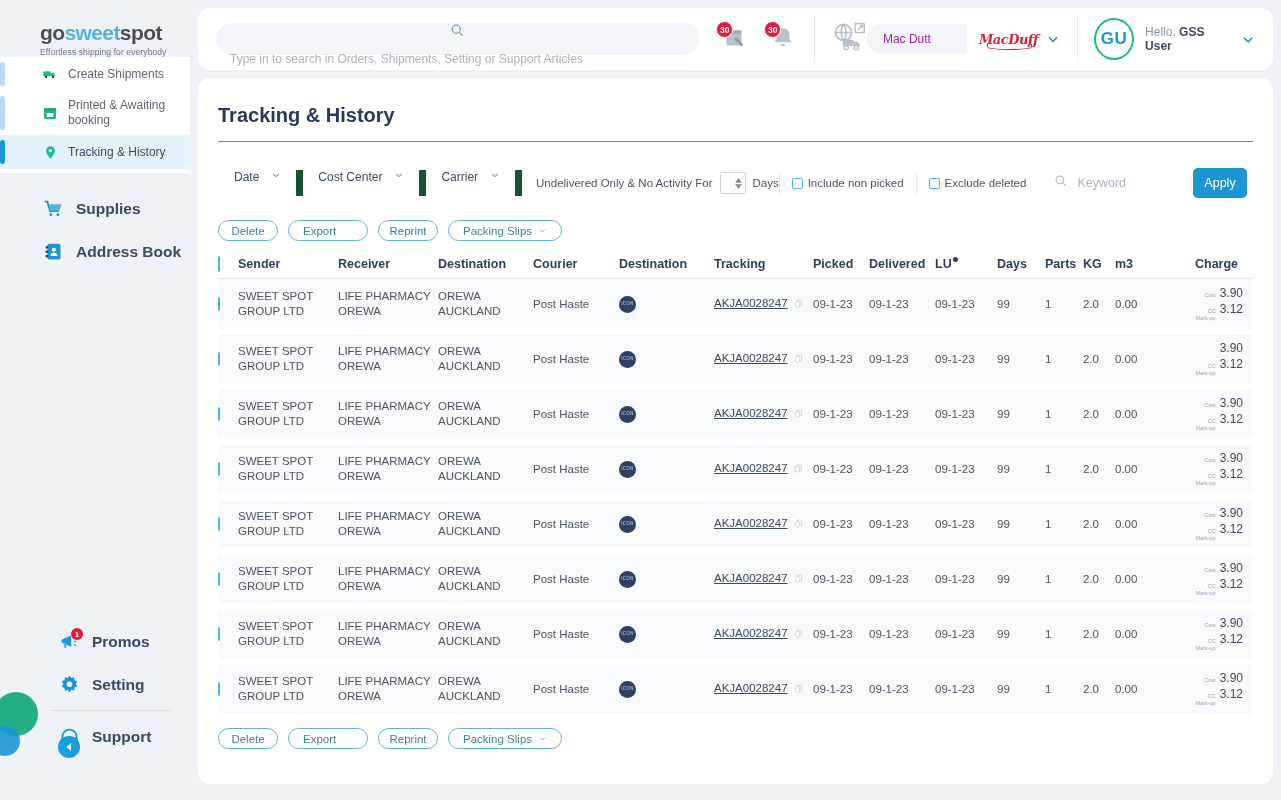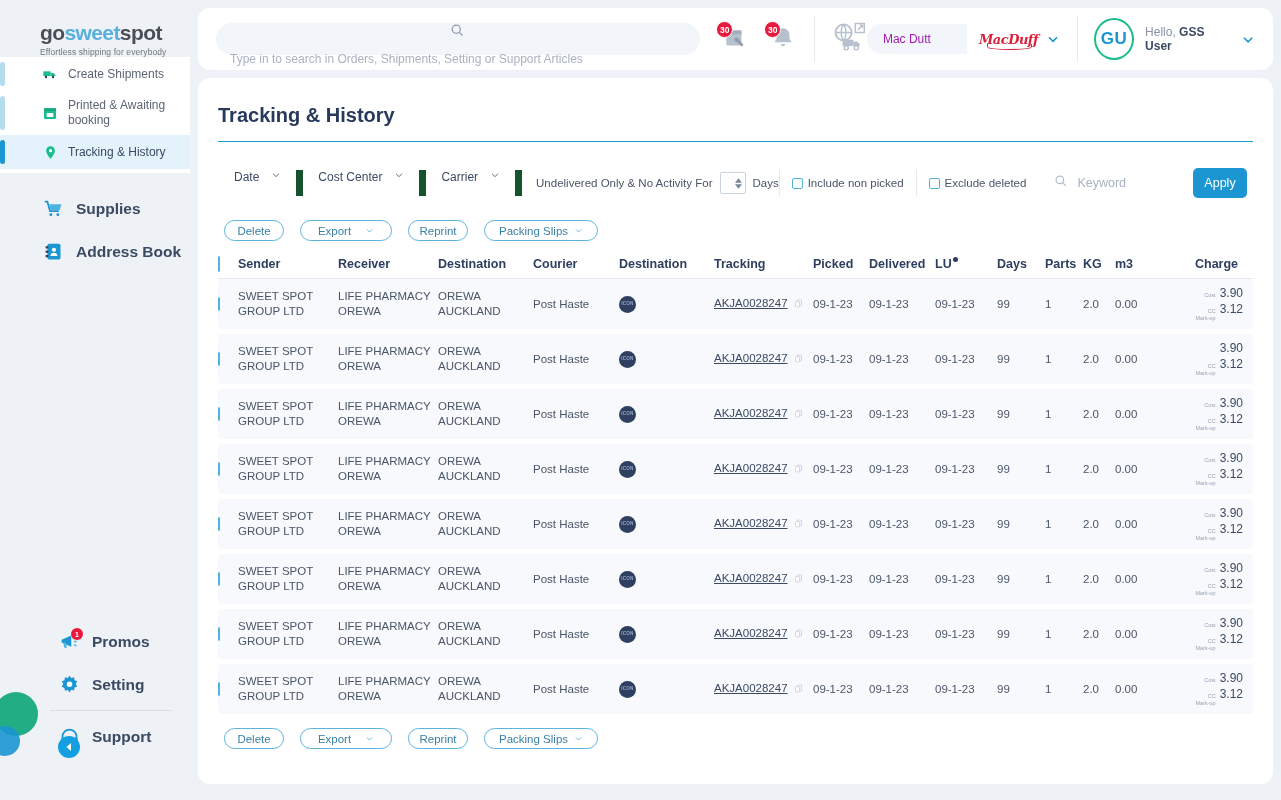--- a/index.html
+++ b/index.html
@@ -175,23 +175,22 @@
     font-family:"Liberation Sans", sans-serif;
   }
 
   
   .action-row { display:flex; gap:10px; padding:14px 20px 0 20px; }
   .pill-btn {
     border:1px solid #5cb4dd; border-radius:14px; background:#fff; color:#3a7fa6;
     height:21px; font-size:11.5px; display:flex; align-items:center; justify-content:center;
     gap:14px; padding:0 14px; cursor:pointer; white-space:nowrap;
     font-family:"Liberation Sans", sans-serif;
-    margin-left:6px;
-  }
-  .pill-btn.wide { width:92px; }
+  }
+  .pill-btn.wide { width:80px; }
   .pill-btn.narrow { width:60px; }
 
   
   .tbl { margin:0 20px; width:calc(100% - 40px); }
   .thead {
     display:flex; align-items:center; height:38px;
     border-bottom:1px solid #e4e9f0; padding-top:8px;
   }
   .thead .th {
     font-size:12.5px; font-weight:bold; color:#2d3e5e; white-space:nowrap;

